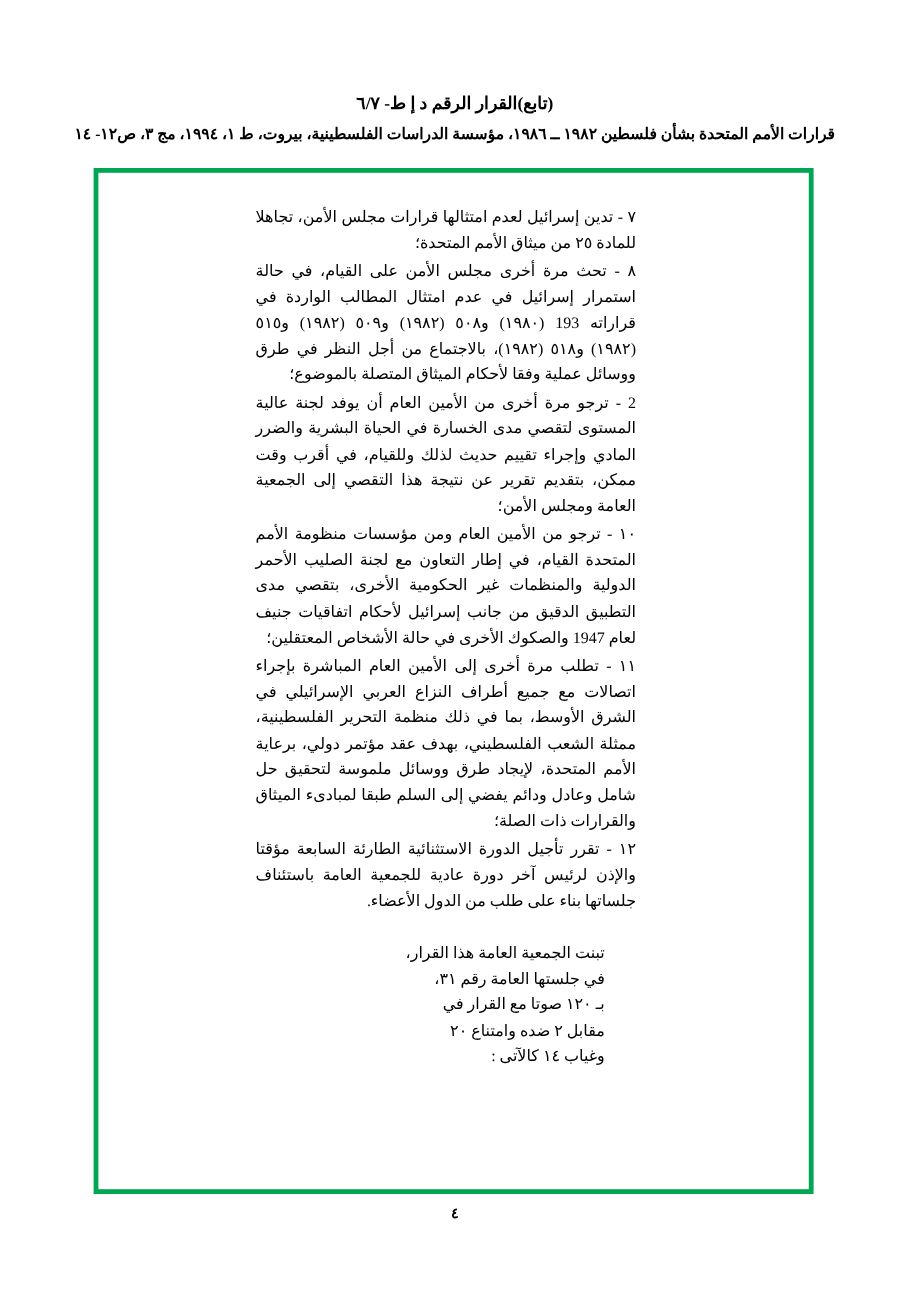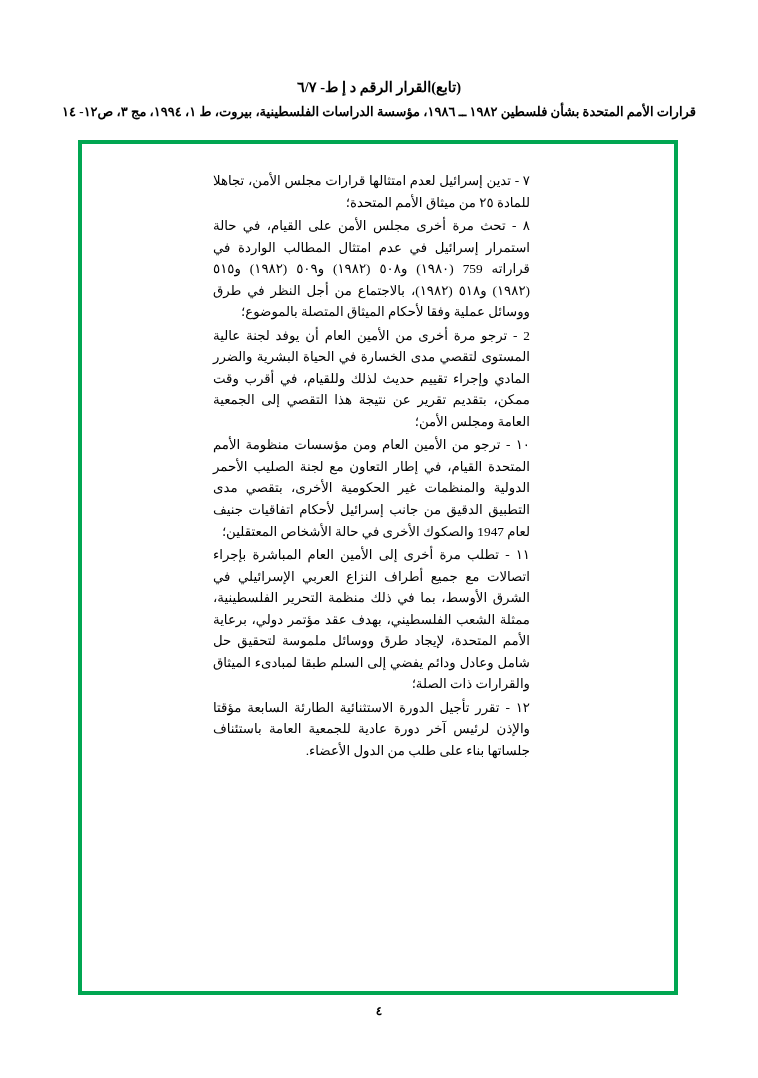--- a/index.html
+++ b/index.html
@@ -99,23 +99,30 @@
 
   <div class="header">
     <div class="header-title">(تابع)القرار الرقم د إ ط- ٦/٧</div>
     <div class="header-sub">قرارات الأمم المتحدة بشأن فلسطين ١٩٨٢ ــ ١٩٨٦، مؤسسة الدراسات الفلسطينية، بيروت، ط ١، ١٩٩٤، مج ٣، ص١٢- ١٤</div>
   </div>
 
   <div class="frame"></div>
 
   <div class="content">
     <p class="para justified">٧ - تدين إسرائيل لعدم امتثالها قرارات مجلس الأمن، تجاهلا للمادة ٢٥ من ميثاق الأمم المتحدة؛</p>
-    <p class="para justified">٨ - تحث مرة أخرى مجلس الأمن على القيام، في حالة استمرار إسرائيل في عدم امتثال المطالب الواردة في قراراته 759 (١٩٨٠) و٥٠٨ (١٩٨٢) و٥٠٩ (١٩٨٢) و٥١٥ (١٩٨٢) و٥١٨ (١٩٨٢)، بالاجتماع من أجل النظر في طرق ووسائل عملية وفقا لأحكام الميثاق المتصلة بالموضوع؛</p>
+    <p class="para justified">٨ - تحث مرة أخرى مجلس الأمن على القيام، في حالة استمرار إسرائيل في عدم امتثال المطالب الواردة في قراراته 193 (١٩٨٠) و٥٠٨ (١٩٨٢) و٥٠٩ (١٩٨٢) و٥١٥ (١٩٨٢) و٥١٨ (١٩٨٢)، بالاجتماع من أجل النظر في طرق ووسائل عملية وفقا لأحكام الميثاق المتصلة بالموضوع؛</p>
     <p class="para justified">2 - ترجو مرة أخرى من الأمين العام أن يوفد لجنة عالية المستوى لتقصي مدى الخسارة في الحياة البشرية والضرر المادي وإجراء تقييم حديث لذلك وللقيام، في أقرب وقت ممكن، بتقديم تقرير عن نتيجة هذا التقصي إلى الجمعية العامة ومجلس الأمن؛</p>
     <p class="para justified">١٠ - ترجو من الأمين العام ومن مؤسسات منظومة الأمم المتحدة القيام، في إطار التعاون مع لجنة الصليب الأحمر الدولية والمنظمات غير الحكومية الأخرى، بتقصي مدى التطبيق الدقيق من جانب إسرائيل لأحكام اتفاقيات جنيف لعام 1947 والصكوك الأخرى في حالة الأشخاص المعتقلين؛</p>
     <p class="para justified">١١ - تطلب مرة أخرى إلى الأمين العام المباشرة بإجراء اتصالات مع جميع أطراف النزاع العربي الإسرائيلي في الشرق الأوسط، بما في ذلك منظمة التحرير الفلسطينية، ممثلة الشعب الفلسطيني، بهدف عقد مؤتمر دولي، برعاية الأمم المتحدة، لإيجاد طرق ووسائل ملموسة لتحقيق حل شامل وعادل ودائم يفضي إلى السلم طبقا لمبادىء الميثاق والقرارات ذات الصلة؛</p>
     <p class="para justified">١٢ - تقرر تأجيل الدورة الاستثنائية الطارئة السابعة مؤقتا والإذن لرئيس آخر دورة عادية للجمعية العامة باستئناف جلساتها بناء على طلب من الدول الأعضاء.</p>
 
+    <div class="closing">
+      <p>تبنت الجمعية العامة هذا القرار،</p>
+      <p>في جلستها العامة رقم ٣١،</p>
+      <p>بـ ١٢٠ صوتا مع القرار في</p>
+      <p>مقابل ٢ ضده وامتناع ٢٠</p>
+      <p>وغياب ١٤ كالآتى :</p>
+    </div>
   </div>
 
   <div class="page-number">٤</div>
 
 </div>
 
 </body></html>

